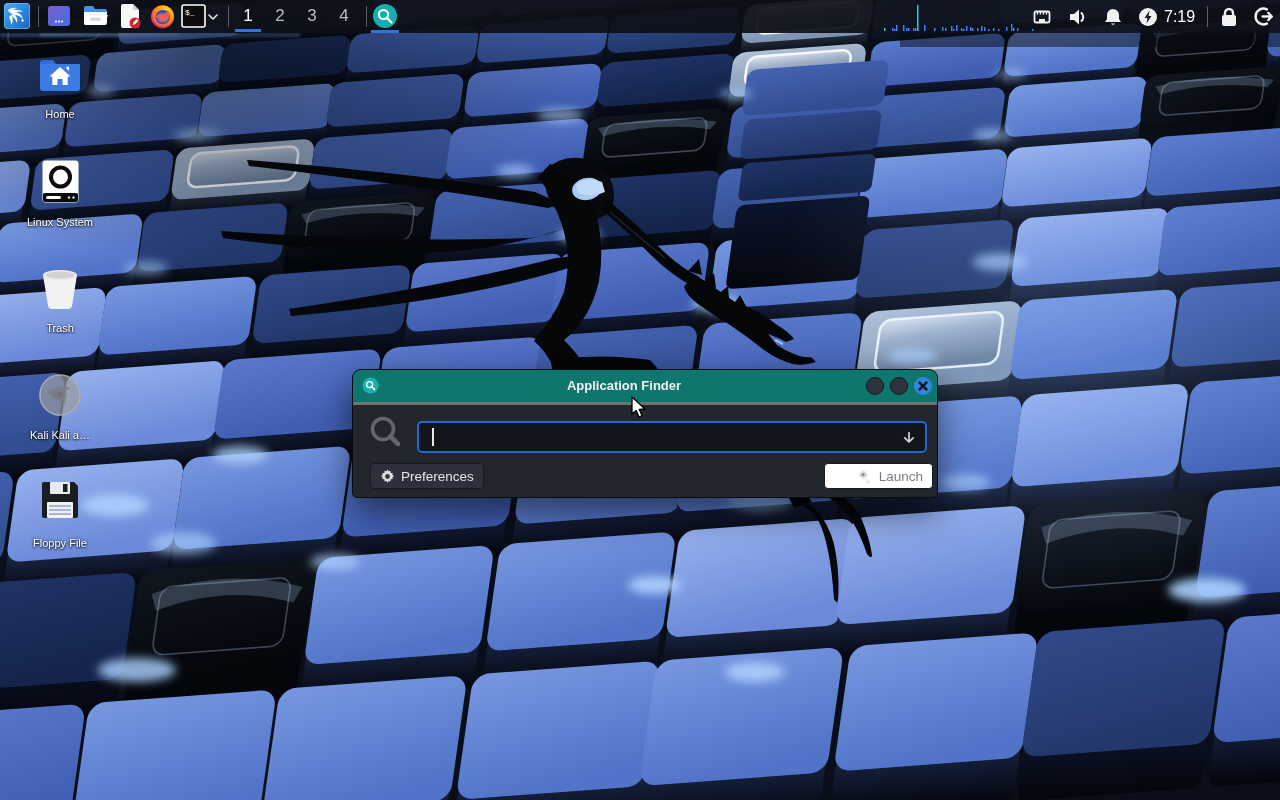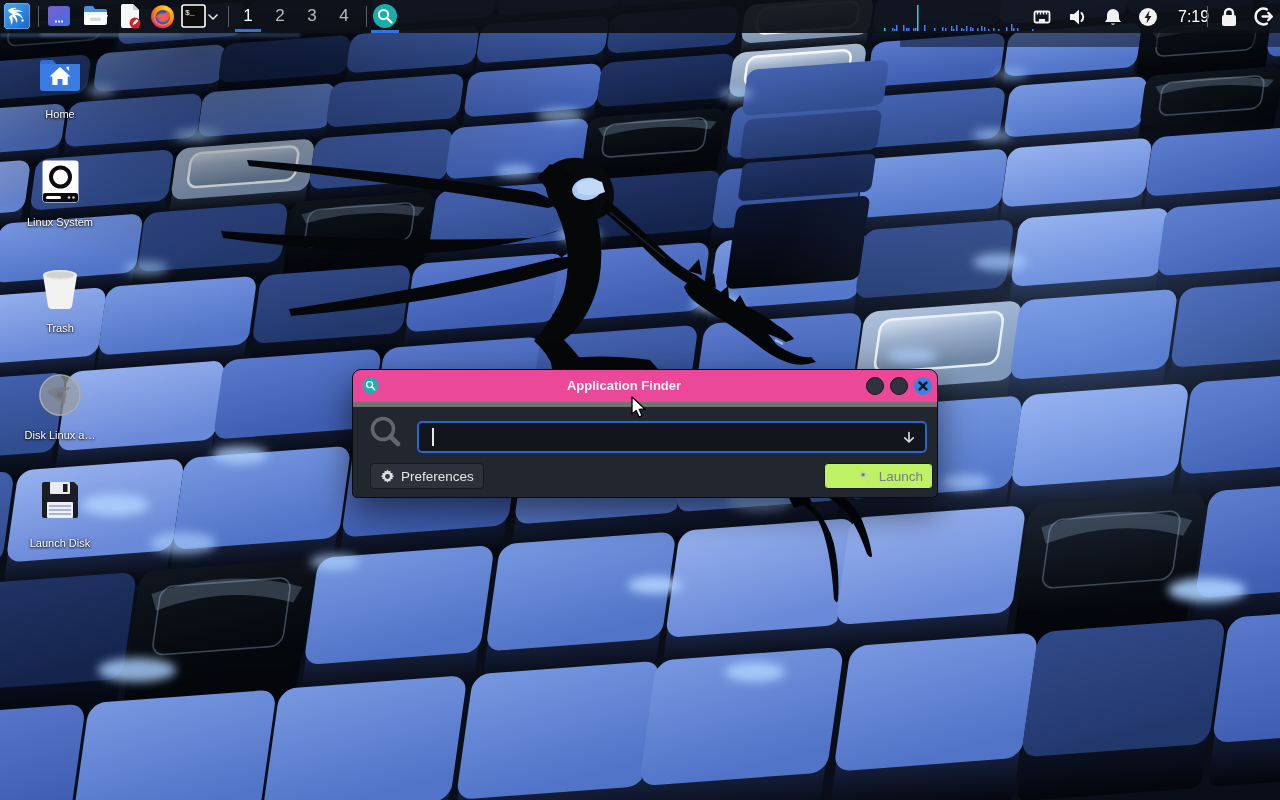--- a/index.html
+++ b/index.html
@@ -6,41 +6,41 @@
 #stage{position:relative;width:1280px;height:800px;overflow:hidden;}
 #wall{position:absolute;left:0;top:0;}
 #panel{position:absolute;left:0;top:0;width:1280px;height:33px;
  background:rgba(13,16,23,0.93);z-index:30;}
 .pitem{position:absolute;}
 .psep{position:absolute;top:6px;width:1px;height:21px;background:#5a5d63;}
 .wsnum{position:absolute;top:0px;width:30px;height:31px;line-height:31px;text-align:center;
  color:#b9bbbe;font-size:17px;}
 .wsact{color:#ffffff;}
 .wsund{position:absolute;left:2px;right:2px;top:29px;height:3px;background:#2f74e0;}
-.pclock{position:absolute;left:1164px;top:0;height:33px;line-height:33px;color:#ffffff;font-size:16px;margin-left:14px;}
+.pclock{position:absolute;left:1164px;top:0;height:33px;line-height:33px;color:#ffffff;font-size:16px;}
 .dico{position:absolute;width:104px;text-align:center;z-index:5;}
 .dicon{height:48px;display:flex;align-items:center;justify-content:center;}
 .dlabel{position:absolute;width:104px;text-align:center;color:#ffffff;font-size:11px;
  text-shadow:0 1px 2px rgba(0,0,0,0.9), 0 0 3px rgba(0,0,0,0.7);white-space:nowrap;}
 #dialog{position:absolute;left:352px;top:369px;width:586px;height:129px;z-index:20;
  border-radius:9px 9px 5px 5px;box-shadow:0 14px 34px rgba(0,0,0,0.55);
  background:#22262f;border:1px solid #090b0e;box-sizing:border-box;}
-.dtitlebar{position:absolute;left:0;top:0;right:0;height:32px;background:#ec4899;
- border-radius:8px 8px 0 0;border-bottom:5px solid #737373;}
+.dtitlebar{position:absolute;left:0;top:0;right:0;height:32px;background:#0f766e;
+ border-radius:8px 8px 0 0;border-bottom:3px solid #737373;}
 .dtitle{text-align:center;line-height:31px;color:#f0f0f2;font-size:13px;font-weight:bold;padding-right:42px;}
 .wbtn{position:absolute;top:7px;width:16px;height:16px;border-radius:50%;
  background:#2f333d;border:1px solid #14161b;}
 .wclose{position:absolute;top:7px;right:5px;width:18px;height:18px;}
 .dbody{position:absolute;left:0;top:32px;right:0;bottom:0;}
 .dinput{position:absolute;left:64px;top:19px;width:506px;height:28px;background:#12151b;
  border:2px solid #2268d0;border-radius:5px;}
 .caret{position:absolute;left:13px;top:5px;width:1.5px;height:18px;background:#e8e8e8;}
 .dbtn{position:absolute;top:61px;height:24px;padding:0 9px;display:flex;align-items:center;
  background:#2d313b;border:1px solid #17191f;border-radius:4px;color:#e4e5e8;font-size:13.5px;}
-.dbtn-dis{color:#787d87;background:#bef264;padding-left:32px;}
+.dbtn-dis{color:#787d87;background:#ffffff;padding-left:32px;}
 #cursor{position:absolute;left:630px;top:396px;z-index:50;}
 </style></head>
 <body>
 <div id="stage">
 <svg id="wall" width="1280" height="800" viewBox="0 0 1280 800">
 <defs>
         <linearGradient id="gL" x1="0" y1="0" x2="0.3" y2="1">
           <stop offset="0" stop-color="#97b1ee"></stop>
           <stop offset="1" stop-color="#6a89d8"></stop>
         </linearGradient>
@@ -863,35 +863,35 @@
     <div class="dico" style="left:8px;top:371px;">
   <div class="dicon">
         <svg width="46" height="46" viewBox="0 0 46 46">
 <circle cx="23" cy="23" r="21" fill="#999ca1" opacity="0.72"></circle>
 <circle cx="23" cy="23" r="20" fill="none" stroke="#b5b8bd" stroke-width="1.2" opacity="0.8"></circle>
 <circle cx="23" cy="23" r="6.5" fill="#7e8187" opacity="0.9"></circle>
 <circle cx="23" cy="23" r="3" fill="#5d6066"></circle>
 <path d="M10,20 Q20,12 34,16 Q28,20 24,20 Q30,26 28,32 Q24,28 20,26 Q14,24 10,20 Z" fill="#777a80" opacity="0.7"></path>
 </svg>
       </div>
-  <div class="dlabel" style="top:58px">Disk Linux a…</div>
+  <div class="dlabel" style="top:58px">Kali Kali a…</div>
 </div>
     <div class="dico" style="left:8px;top:476px;">
   <div class="dicon">
         <svg width="40" height="40" viewBox="0 0 40 40">
 <path d="M2,4 a2,2 0 0 1 2,-2 h30 l4,4 v30 a2,2 0 0 1 -2,2 h-32 a2,2 0 0 1 -2,-2 Z" fill="#1a1d21"></path>
 <rect x="10" y="2" width="20" height="12" rx="1" fill="#e8eaee"></rect>
 <rect x="23" y="4" width="4.5" height="8" fill="#1a1d21"></rect>
 <rect x="7" y="22" width="26" height="16" rx="1" fill="#eef0f4"></rect>
 <rect x="9" y="25" width="22" height="2" fill="#aab4d4"></rect>
 <rect x="9" y="29" width="22" height="2" fill="#aab4d4"></rect>
 <rect x="9" y="33" width="22" height="2" fill="#aab4d4"></rect>
 </svg>
       </div>
-  <div class="dlabel" style="top:61px">Launch Disk</div>
+  <div class="dlabel" style="top:61px">Floppy File</div>
 </div>
 <div id="panel">
 <svg width="1280" height="33" viewBox="0 0 1280 33" style="position:absolute;left:0;top:0">
         <rect x="884" y="28" width="1.5" height="3" fill="#25d0c4"></rect>
         <rect x="892" y="28" width="1.5" height="3" fill="#3f7fff"></rect>
         <rect x="894" y="29" width="1.5" height="2" fill="#3f7fff"></rect>
         <rect x="896" y="25" width="1.5" height="6" fill="#3f7fff"></rect>
         <rect x="903" y="25" width="1.5" height="6" fill="#3f7fff"></rect>
         <rect x="906" y="28" width="1.5" height="3" fill="#3f7fff"></rect>
         <rect x="908" y="28" width="1.5" height="3" fill="#3f7fff"></rect>

